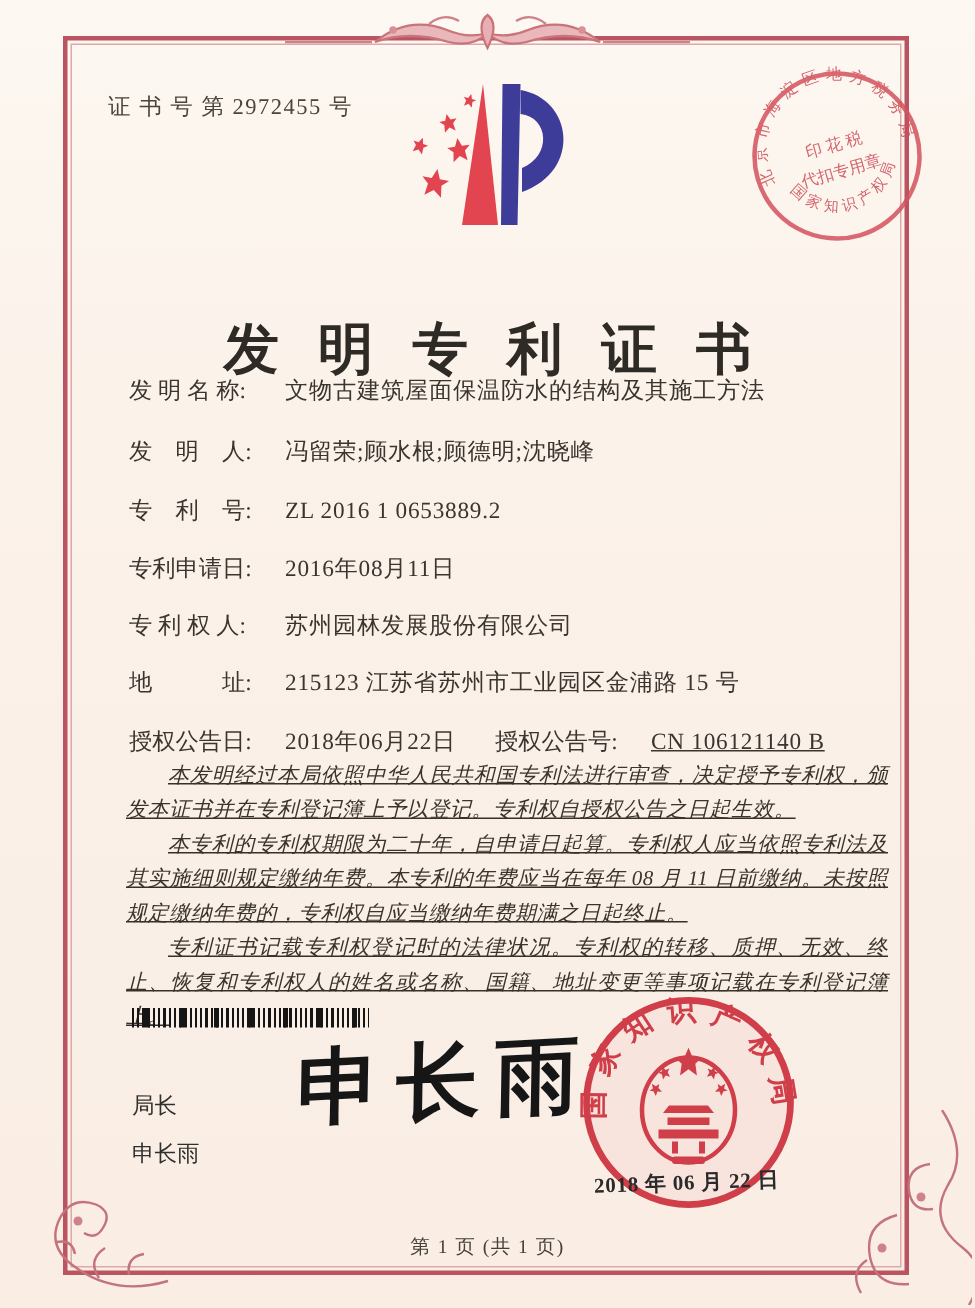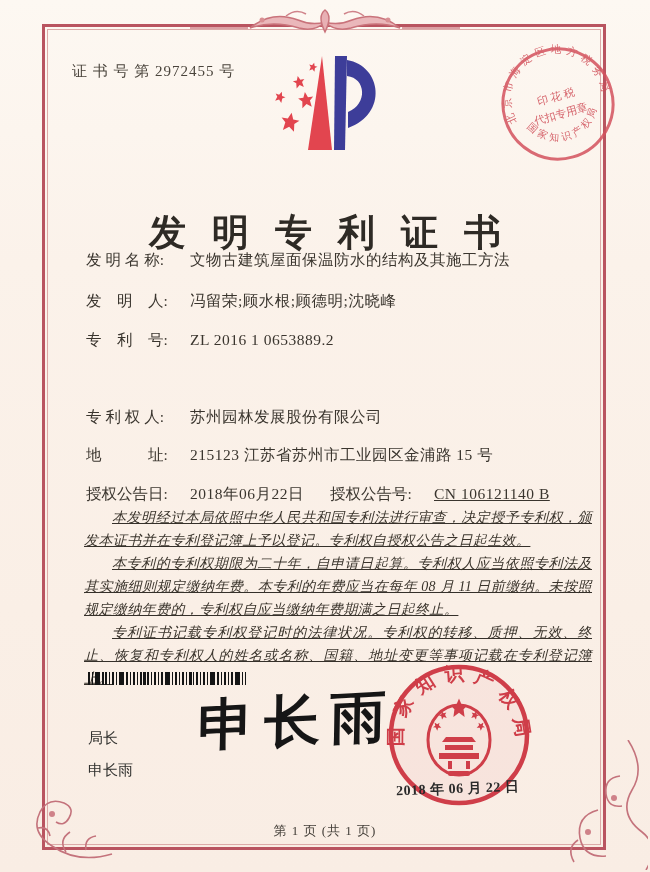--- a/index.html
+++ b/index.html
@@ -114,20 +114,23 @@
 
   <div class="row" style="top:291px">
     <span class="flabel">发　明　人:</span><span class="fvalue">冯留荣;顾水根;顾德明;沈晓峰</span>
   </div>
   <div class="row" style="top:250px">
     <span class="flabel">发 明 名 称:</span><span class="fvalue">文物古建筑屋面保温防水的结构及其施工方法</span>
   </div>
   <div class="row" style="top:330px">
     <span class="flabel">专　利　号:</span><span class="fvalue">ZL 2016 1 0653889.2</span>
   </div>
+  <div class="row" style="top:369px">
+    <span class="flabel">专利申请日:</span><span class="fvalue">2016年08月11日</span>
+  </div>
   <div class="row" style="top:407px">
     <span class="flabel">专 利 权 人:</span><span class="fvalue">苏州园林发展股份有限公司</span>
   </div>
   <div class="row" style="top:445px">
     <span class="flabel">地　　　址:</span><span class="fvalue">215123 江苏省苏州市工业园区金浦路 15 号</span>
   </div>
   <div class="row" style="top:484px">
     <span class="flabel">授权公告日:</span><span class="fvalue">2018年06月22日</span><span class="pair2"><span class="flabel">授权公告号:</span><span class="fvalue">CN 106121140 B</span></span>
   </div>
 

